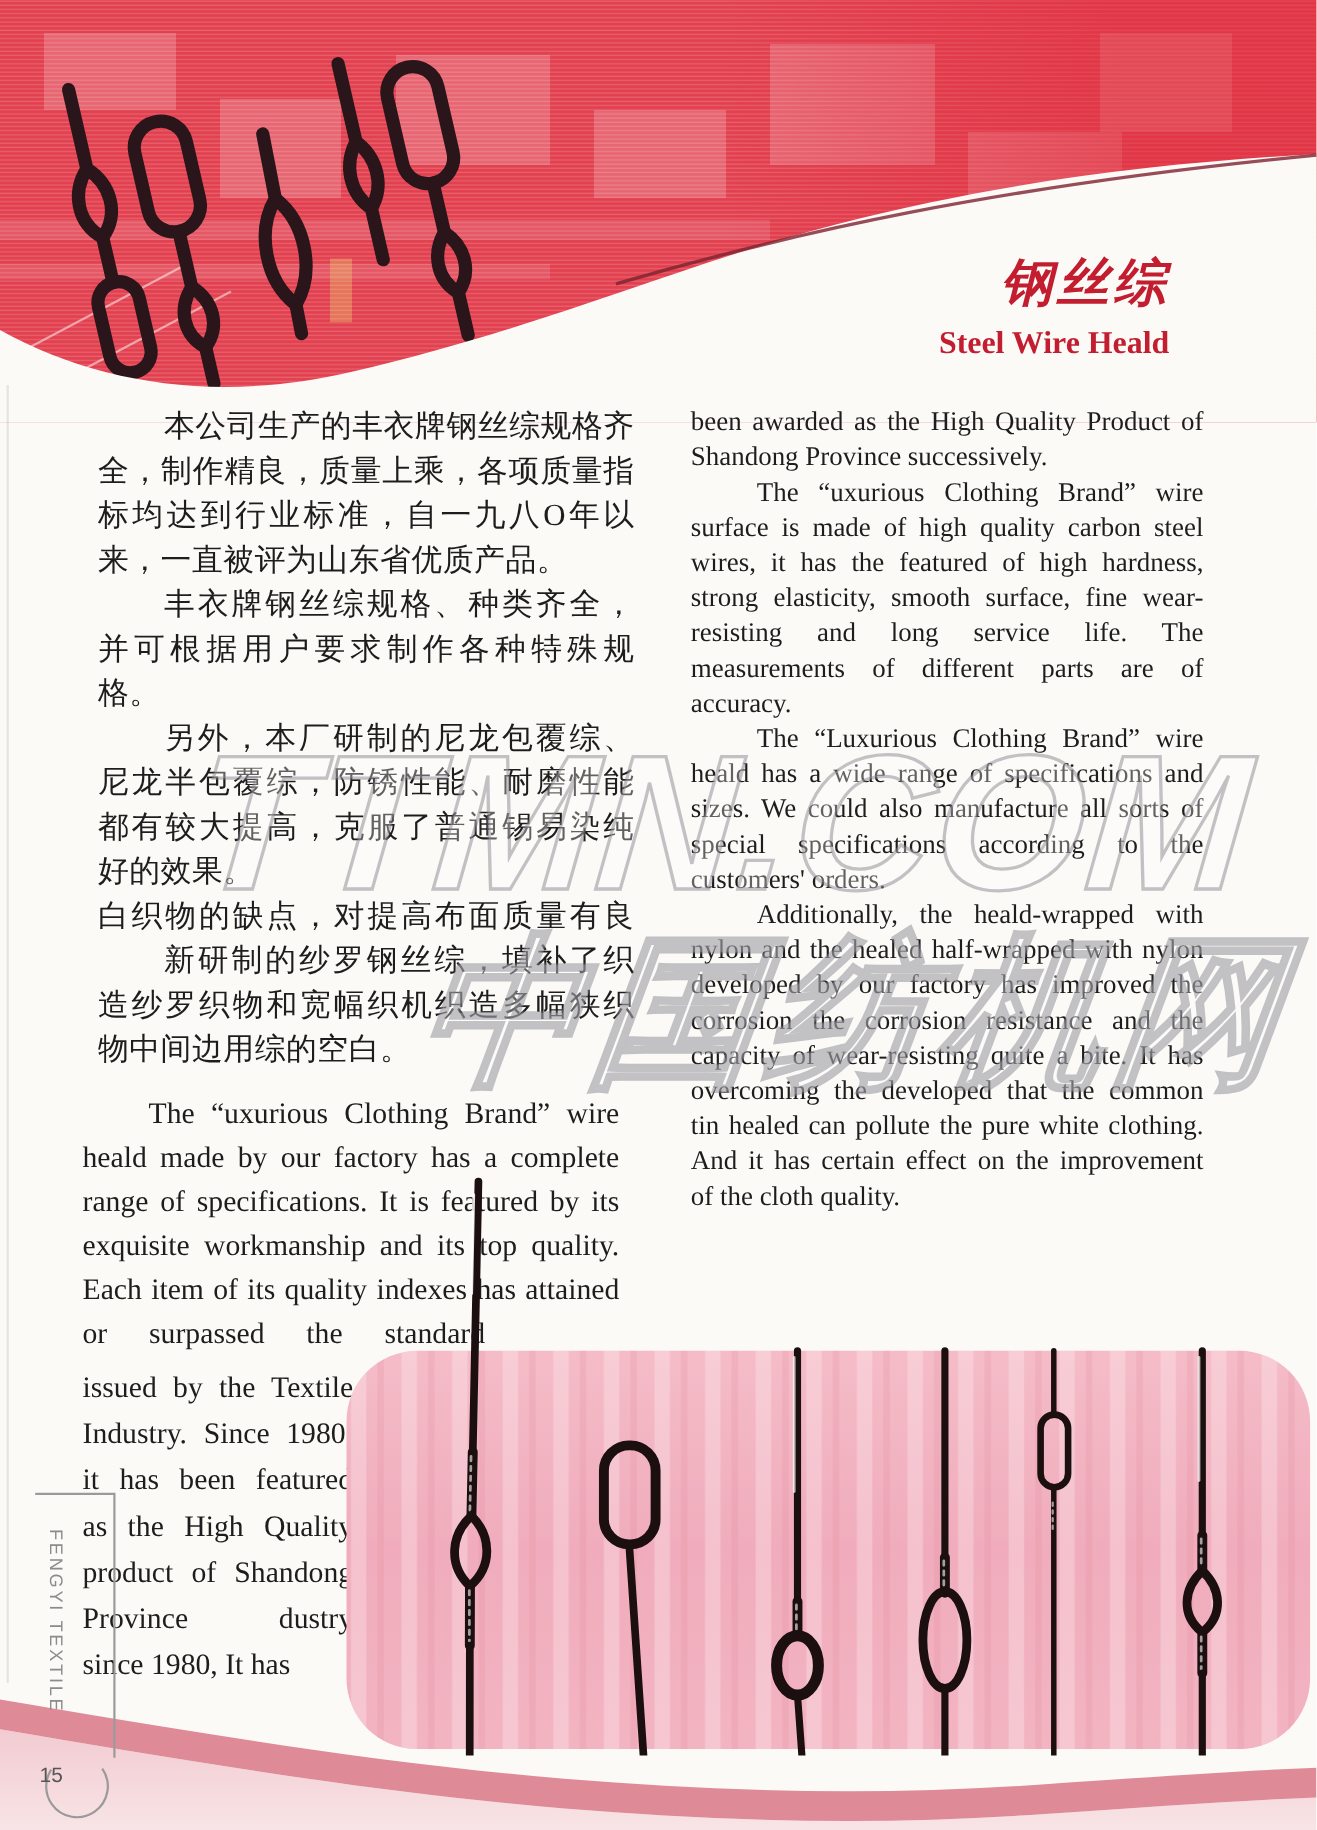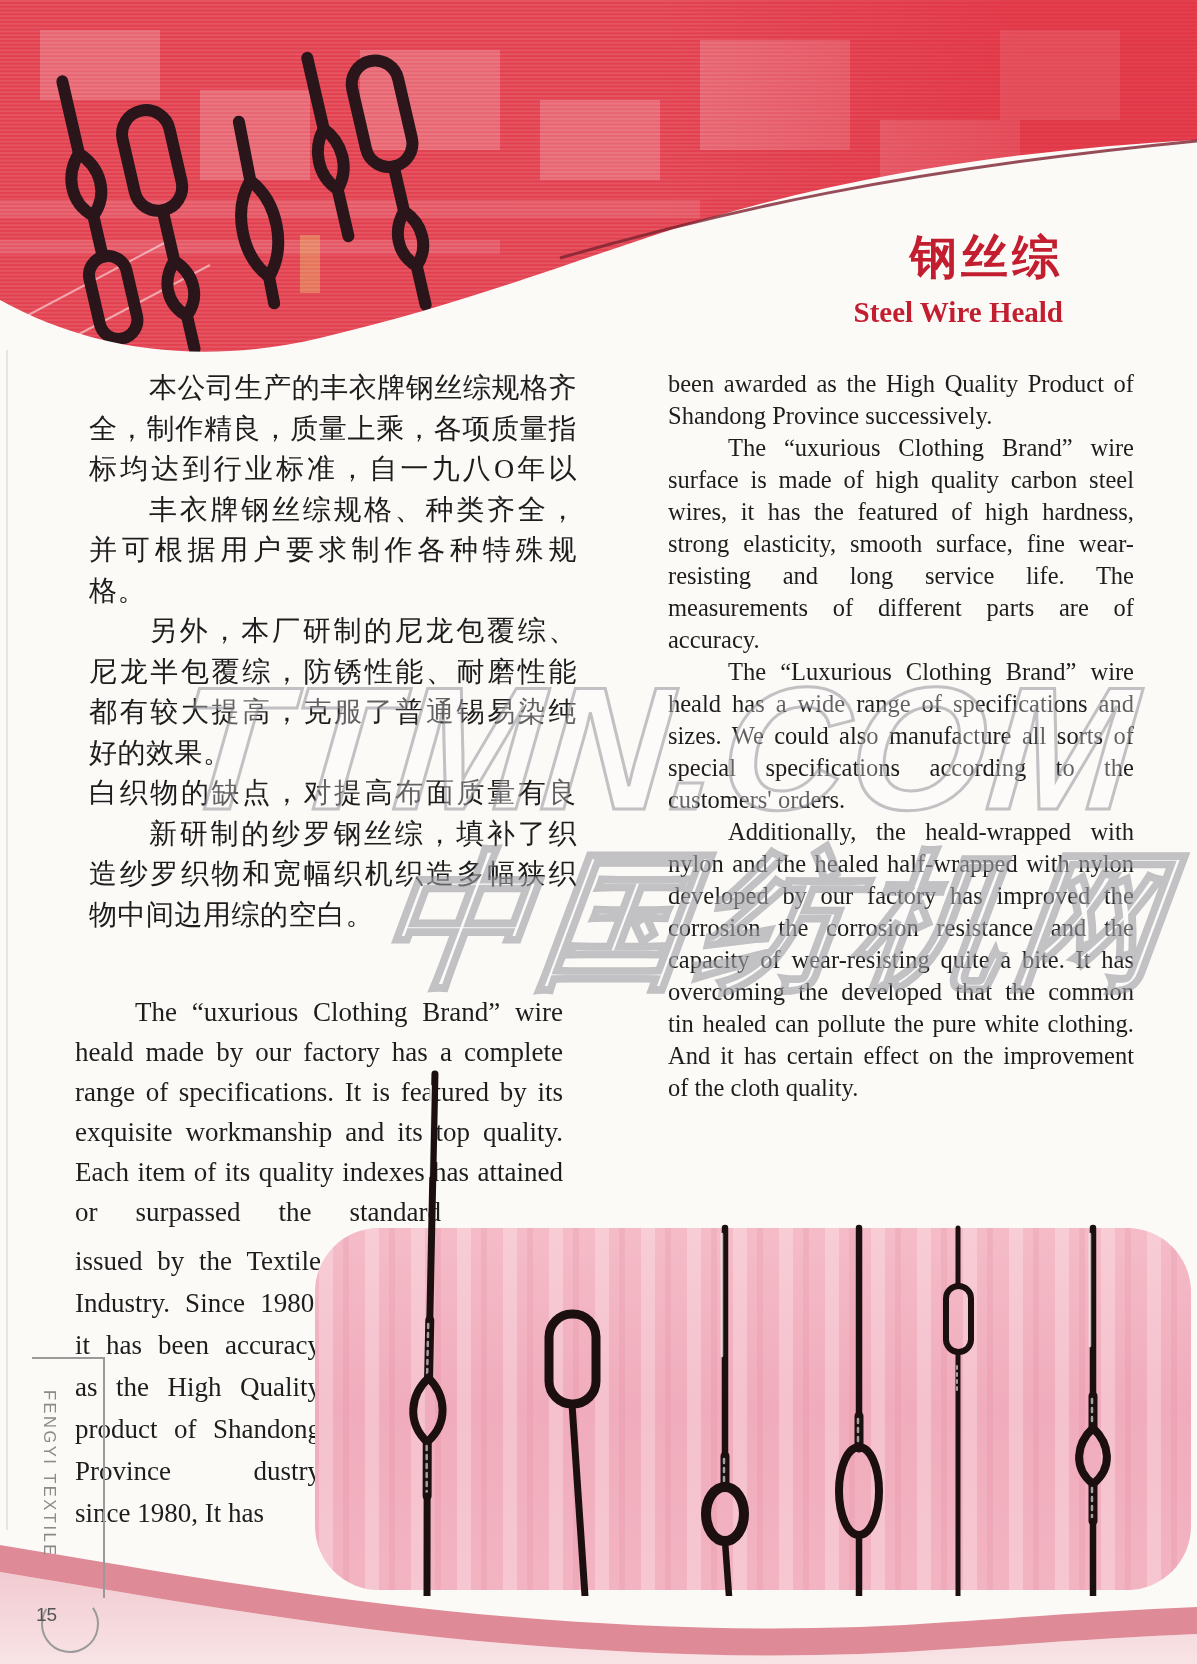--- a/index.html
+++ b/index.html
@@ -4,35 +4,35 @@
 <style>
   html,body{margin:0;padding:0;}
   .page{position:relative;width:1197px;height:1664px;background:#fcfaf7;overflow:hidden;
         font-family:"Liberation Serif","DejaVu Serif",serif;color:#1d1d1d;}
   svg{display:block;}
   .abs{position:absolute;}
   
   .banner{left:0;top:0;width:1197px;height:384px;}
   
   .title-cn{right:134px;top:226px;font-family:"Liberation Sans","DejaVu Sans",sans-serif;
-            font-weight:bold;font-size:47px;letter-spacing:4px;color:#c21e30;}
+            font-weight:bold;font-size:47px;letter-spacing:4px;color:#c21e30;font-style:italic;}
   .title-en{right:134px;top:296px;font-weight:bold;font-size:29px;color:#c21e30;}
   
   .ln{text-align:justify;text-align-last:justify;}
   .ln.end{text-align-last:left;}
   .ln.ind{text-indent:60px;}
   .col-cn{left:89px;top:368px;width:488px;}
   .col-cn .ln{font-size:28px;line-height:40.5px;letter-spacing:.5px;}
   .col-en-wide{left:75px;top:992px;width:488px;}
   .col-en-wide .ln{font-size:27px;line-height:40px;}
   .en-mid{left:75px;top:1192px;width:366px;font-size:27px;line-height:40px;
           text-align:justify;text-align-last:justify;}
   .en-narrow{left:75px;top:1240px;width:246px;}
   .en-narrow .ln{font-size:27px;line-height:42px;}
-  .col-right{left:628px;top:368px;width:466px;margin-left:40px;}
+  .col-right{left:628px;top:368px;width:466px;}
   .col-right .ln{font-size:24.5px;line-height:32px;}
   
   .wm{pointer-events:none;z-index:40;font-family:"Liberation Sans","DejaVu Sans",sans-serif;
       font-weight:bold;font-style:italic;color:rgba(255,255,255,.30);
       -webkit-text-stroke:3px rgba(130,130,138,.48);white-space:nowrap;}
   .wm1{left:178px;top:648px;font-size:175px;letter-spacing:2px;transform:skewX(-5deg);}
   .wm2{left:382px;top:822px;font-size:150px;letter-spacing:8px;transform:skewX(-7deg);}
   
   .photo{left:313px;top:1056px;width:880px;height:540px;z-index:10;}
   .band{left:0;top:1530px;width:1197px;height:134px;z-index:5;}
@@ -124,20 +124,21 @@
 
   <div class="abs scan-edge"></div>
 
   <div class="abs title-cn">钢丝综</div>
   <div class="abs title-en">Steel Wire Heald</div>
 
   <div class="abs col-cn">
       <div class="ln ind">本公司生产的丰衣牌钢丝综规格齐</div>
       <div class="ln">全，制作精良，质量上乘，各项质量指</div>
       <div class="ln">标均达到行业标准，自一九八O年以</div>
+      <div class="ln end">来，一直被评为山东省优质产品。</div>
       <div class="ln ind">丰衣牌钢丝综规格、种类齐全，</div>
       <div class="ln">并可根据用户要求制作各种特殊规</div>
       <div class="ln end">格。</div>
       <div class="ln ind">另外，本厂研制的尼龙包覆综、</div>
       <div class="ln">尼龙半包覆综，防锈性能、耐磨性能</div>
       <div class="ln">都有较大提高，克服了普通锡易染纯</div>
       <div class="ln end">好的效果。</div>
       <div class="ln">白织物的缺点，对提高布面质量有良</div>
       <div class="ln ind">新研制的纱罗钢丝综，填补了织</div>
       <div class="ln">造纱罗织物和宽幅织机织造多幅狭织</div>
@@ -147,21 +148,21 @@
       <div class="ln ind">The “uxurious Clothing Brand” wire</div>
       <div class="ln">heald made by our factory has a complete</div>
       <div class="ln">range of specifications. It is featured by its</div>
       <div class="ln">exquisite workmanship and its top quality.</div>
       <div class="ln">Each item of its quality indexes has attained</div>
     </div>
   <div class="abs en-mid">or surpassed the standard</div>
   <div class="abs en-narrow">
       <div class="ln">issued by the Textile</div>
       <div class="ln">Industry. Since 1980,</div>
-      <div class="ln">it has been accuracy</div>
+      <div class="ln">it has been featured</div>
       <div class="ln">as the High Quality</div>
       <div class="ln">product of Shandong</div>
       <div class="ln">Province dustry</div>
       <div class="ln end">since 1980, It has</div>
     </div>
 
   <div class="abs col-right">
       <div class="ln">been awarded as the High Quality Product of</div>
       <div class="ln end">Shandong Province successively.</div>
       <div class="ln ind">The “uxurious Clothing Brand” wire</div>

